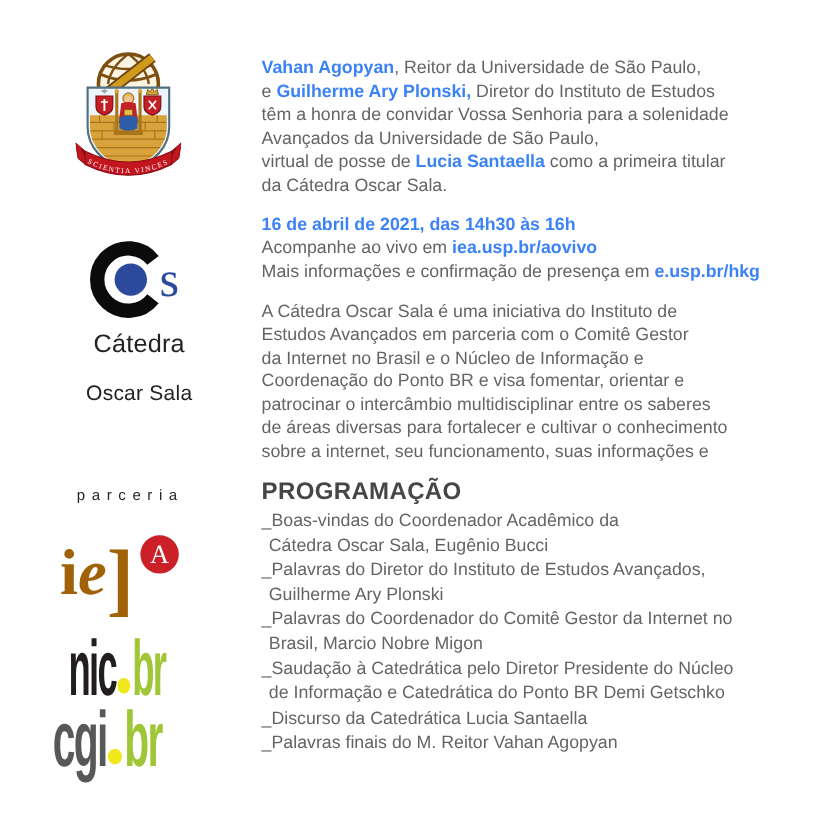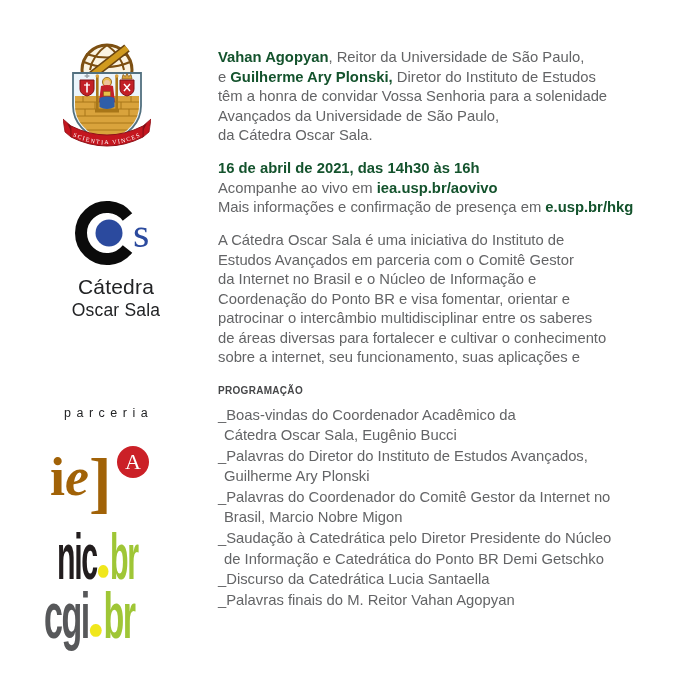--- a/index.html
+++ b/index.html
@@ -5,21 +5,21 @@
 <style>
   html,body { margin:0; padding:0; background:#ffffff; }
   body { width:700px; height:700px; font-family:"Liberation Sans", sans-serif; }
   .page { position:relative; width:700px; height:700px; background:#ffffff; overflow:hidden; }
 
   
   .crest { position:absolute; left:63px; top:40px; width:88px; height:126px; }
   .cos-logo { position:absolute; left:64px; top:196px; width:104px; text-align:center; }
   .cos-logo svg { display:block; margin:0 auto; }
   .cos-name1 { margin-top:5px; font-size:21px; color:#222325; letter-spacing:0.2px; }
-  .cos-name2 { margin-top:1px; font-size:17.5px; color:#222325; letter-spacing:0.2px; }
+  .cos-name2 { margin-top:18px; font-size:17.5px; color:#222325; letter-spacing:0.2px; }
 
   .parceria { position:absolute; left:64px; top:406px; font-size:12.5px; letter-spacing:5.5px; color:#232426; }
 
   .iea { position:absolute; left:50px; top:440px; width:120px; height:100px; }
   .iea-text { position:absolute; left:0; top:10px; font-family:"Liberation Serif", serif; font-size:54px; line-height:54px; color:#a16207;font-weight:bold; }
   .iea-e { font-style:italic; }
   .iea-bracket { font-size:68px; vertical-align:-10px; letter-spacing:0; }
   .iea-badge { position:absolute; left:67px; top:6px; width:32px; height:32px; border-radius:50%;
                background:#cb2027; color:#ffffff; font-family:"Liberation Serif", serif;
                font-size:22px; line-height:31px; text-align:center; }
@@ -35,22 +35,22 @@
   .cgi-pre { color:#57585a; }
   .br-suffix { color:#9fc636; }
   .logo-dot { display:inline-block; width:16px; height:9.5px; border-radius:50%;
               background:#f0e71c; margin:0 2px 3px 2px; flex:0 0 auto; }
 
   
   .right-col { position:absolute; left:218px; top:48px; width:470px;
                font-size:14.8px; line-height:19.5px; color:#636466; }
   .para { margin:0 0 13.5px 0; }
   .tline { white-space:nowrap; }
-  .b { font-weight:700; color:#14532d; }
-  .program-title { margin:13.5px 0 0 0; font-size:10px; line-height:19.5px; font-weight:700;
+  .b { font-weight:700; color:#3b82f6; }
+  .program-title { margin:13.5px 0 0 0; font-size:20px; line-height:19.5px; font-weight:700;
                    color:#454648; letter-spacing:0.3px; }
   .program { margin-top:4px; line-height:20.6px; }
   .program .tline.indent { padding-left:6px; }
 </style>
 </head>
 <body>
 
 <div class="page">
 
   <div class="crest">
@@ -156,35 +156,36 @@
         <span class="br-suffix">br</span>
     </div>
   </div>
 
   <main class="right-col">
     <div class="para">
         <div class="tline"><span class="b">Vahan Agopyan</span><span>, Reitor da Universidade de São Paulo,</span></div>
         <div class="tline"><span>e </span><span class="b">Guilherme Ary Plonski,</span><span> Diretor do Instituto de Estudos</span></div>
         <div class="tline">têm a honra de convidar Vossa Senhoria para a solenidade</div>
         <div class="tline">Avançados da Universidade de São Paulo,</div>
+        <div class="tline"><span>virtual de posse de </span><span class="b">Lucia Santaella</span><span> como a primeira titular</span></div>
         <div class="tline">da Cátedra Oscar Sala.</div>
       </div>
     <div class="para">
         <div class="tline"><span class="b">16 de abril de 2021, das 14h30 às 16h</span></div>
         <div class="tline"><span>Acompanhe ao vivo em </span><span class="b">iea.usp.br/aovivo</span></div>
         <div class="tline"><span>Mais informações e confirmação de presença em </span><span class="b">e.usp.br/hkg</span></div>
       </div>
     <div class="para">
         <div class="tline">A Cátedra Oscar Sala é uma iniciativa do Instituto de</div>
         <div class="tline">Estudos Avançados em parceria com o Comitê Gestor</div>
         <div class="tline">da Internet no Brasil e o Núcleo de Informação e</div>
         <div class="tline">Coordenação do Ponto BR e visa fomentar, orientar e</div>
         <div class="tline">patrocinar o intercâmbio multidisciplinar entre os saberes</div>
         <div class="tline">de áreas diversas para fortalecer e cultivar o conhecimento</div>
-        <div class="tline">sobre a internet, seu funcionamento, suas aplicações e</div>
+        <div class="tline">sobre a internet, seu funcionamento, suas informações e</div>
       </div>
     <h2 class="program-title">PROGRAMAÇÃO</h2>
     <div class="program">
         <div class="tline">_Boas-vindas do Coordenador Acadêmico da</div>
         <div class="tline indent">Cátedra Oscar Sala, Eugênio Bucci</div>
         <div class="tline">_Palavras do Diretor do Instituto de Estudos Avançados,</div>
         <div class="tline indent">Guilherme Ary Plonski</div>
         <div class="tline">_Palavras do Coordenador do Comitê Gestor da Internet no</div>
         <div class="tline indent">Brasil, Marcio Nobre Migon</div>
         <div class="tline">_Saudação à Catedrática pelo Diretor Presidente do Núcleo</div>

